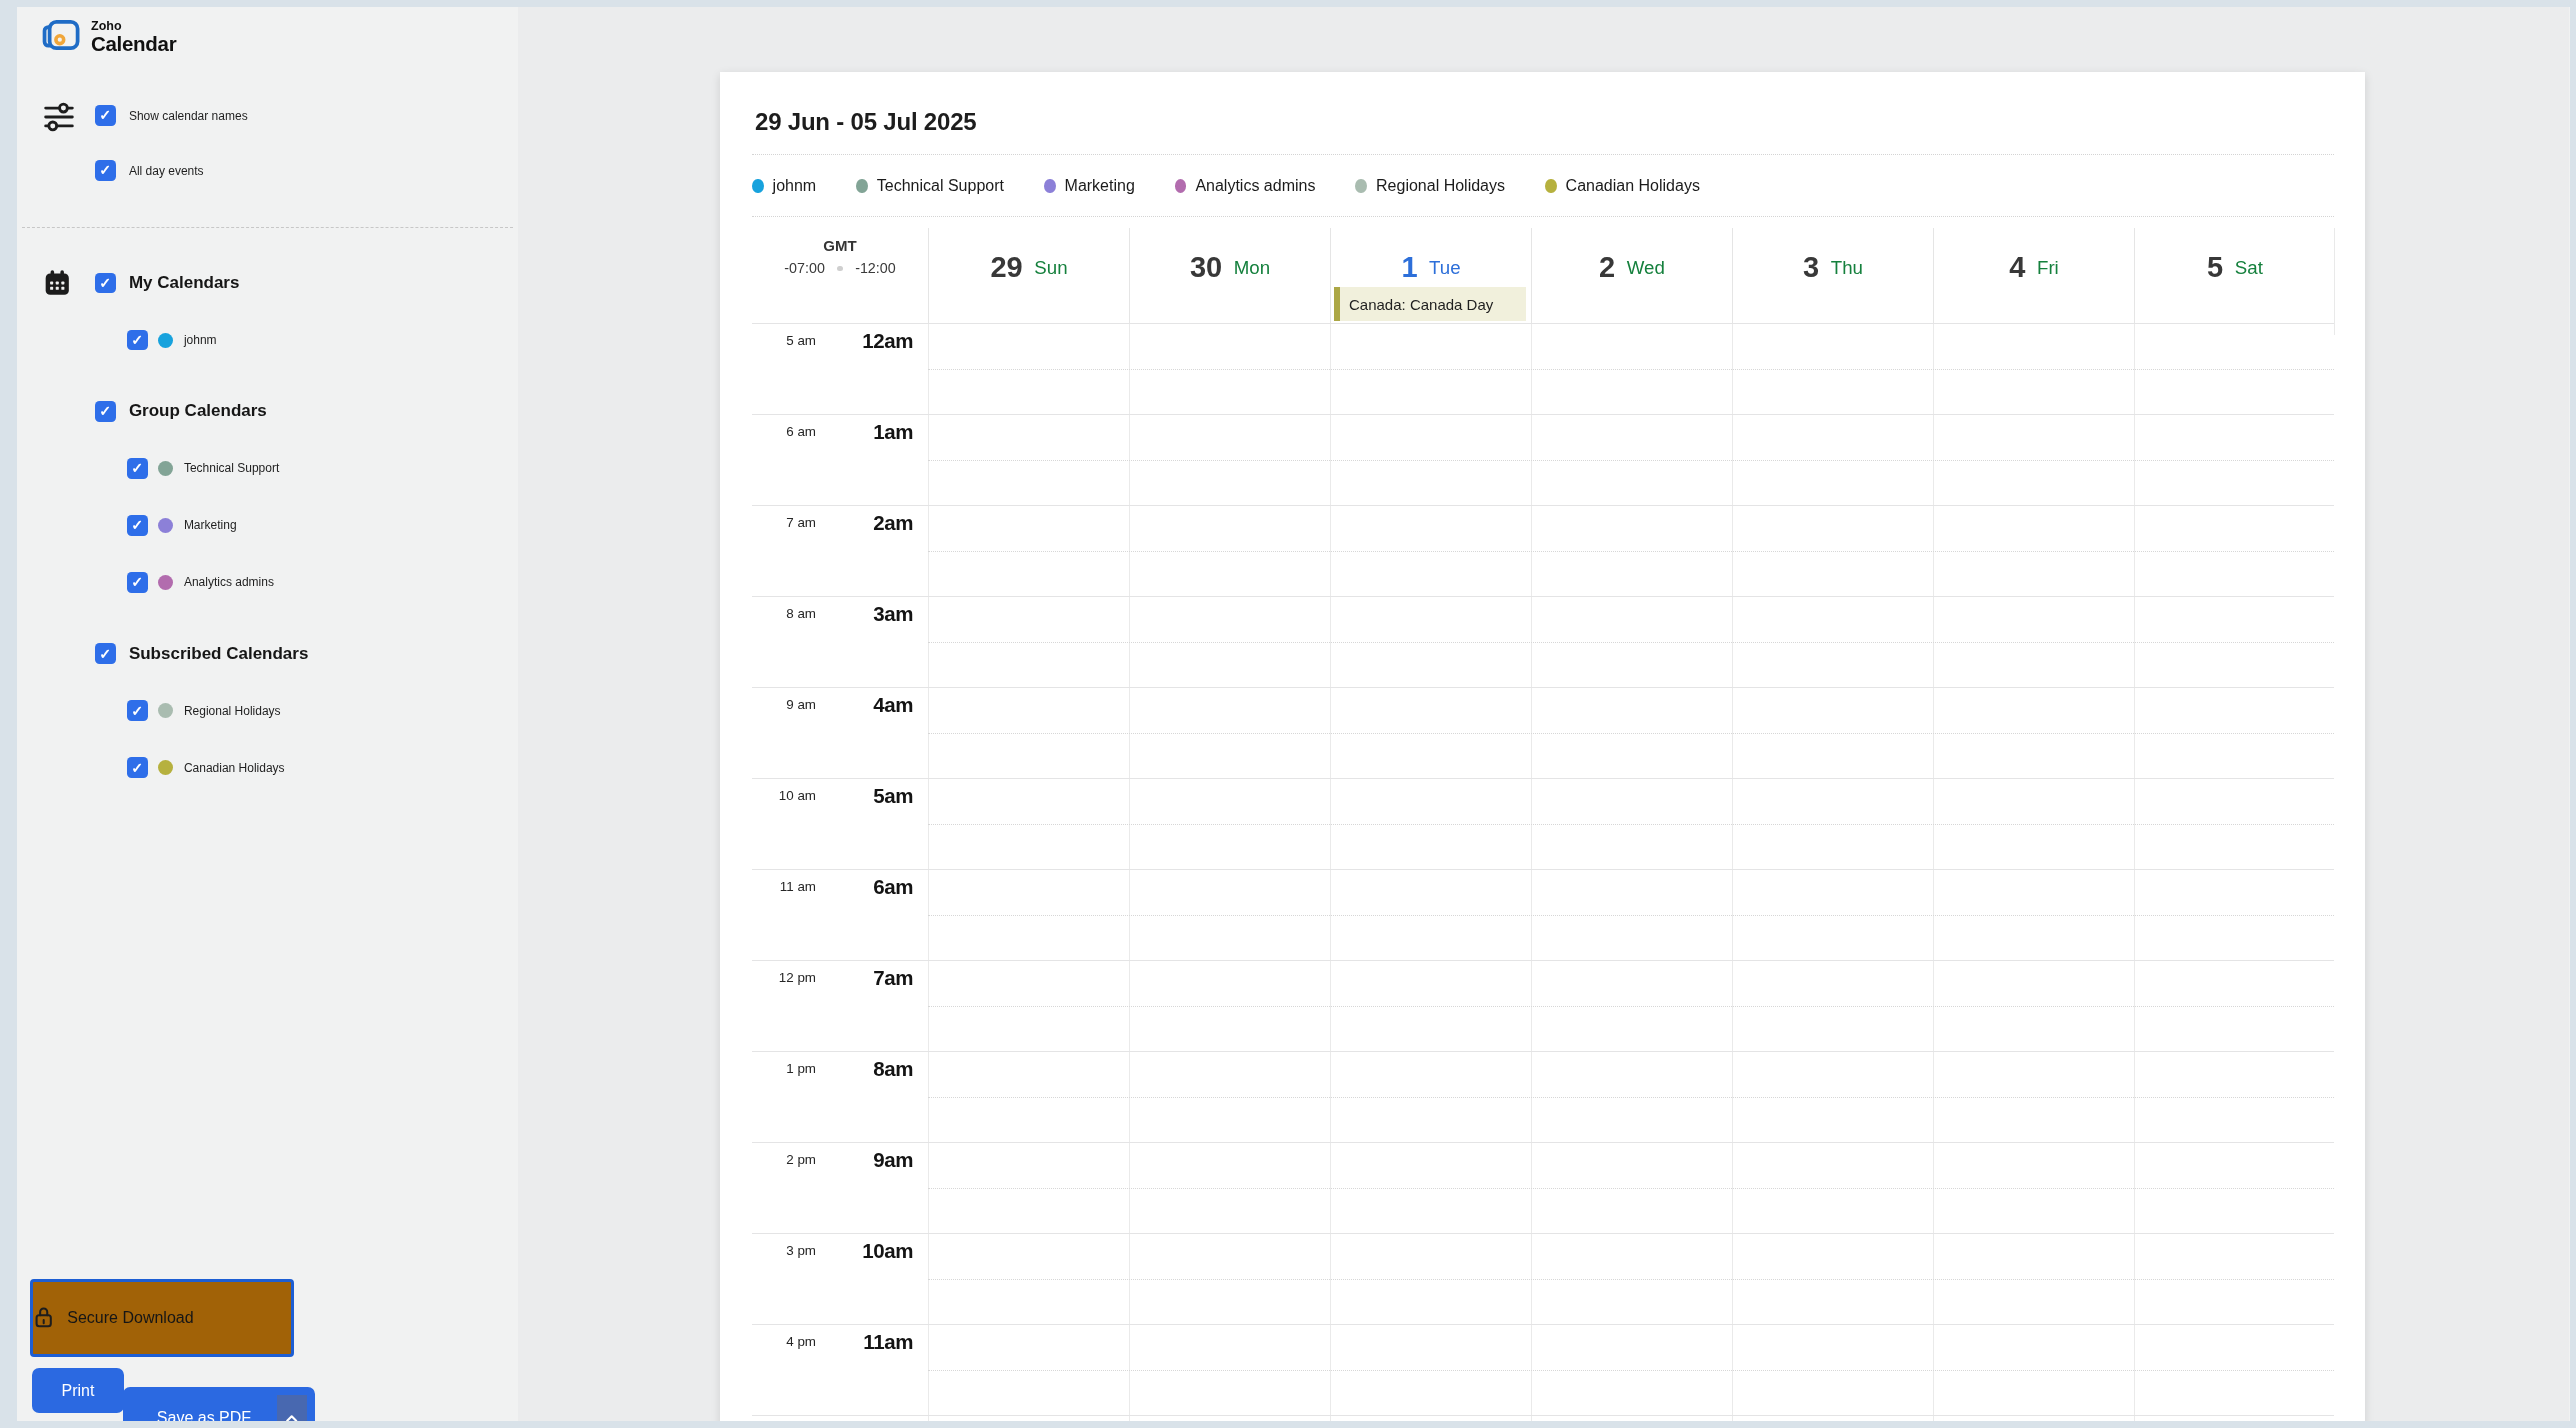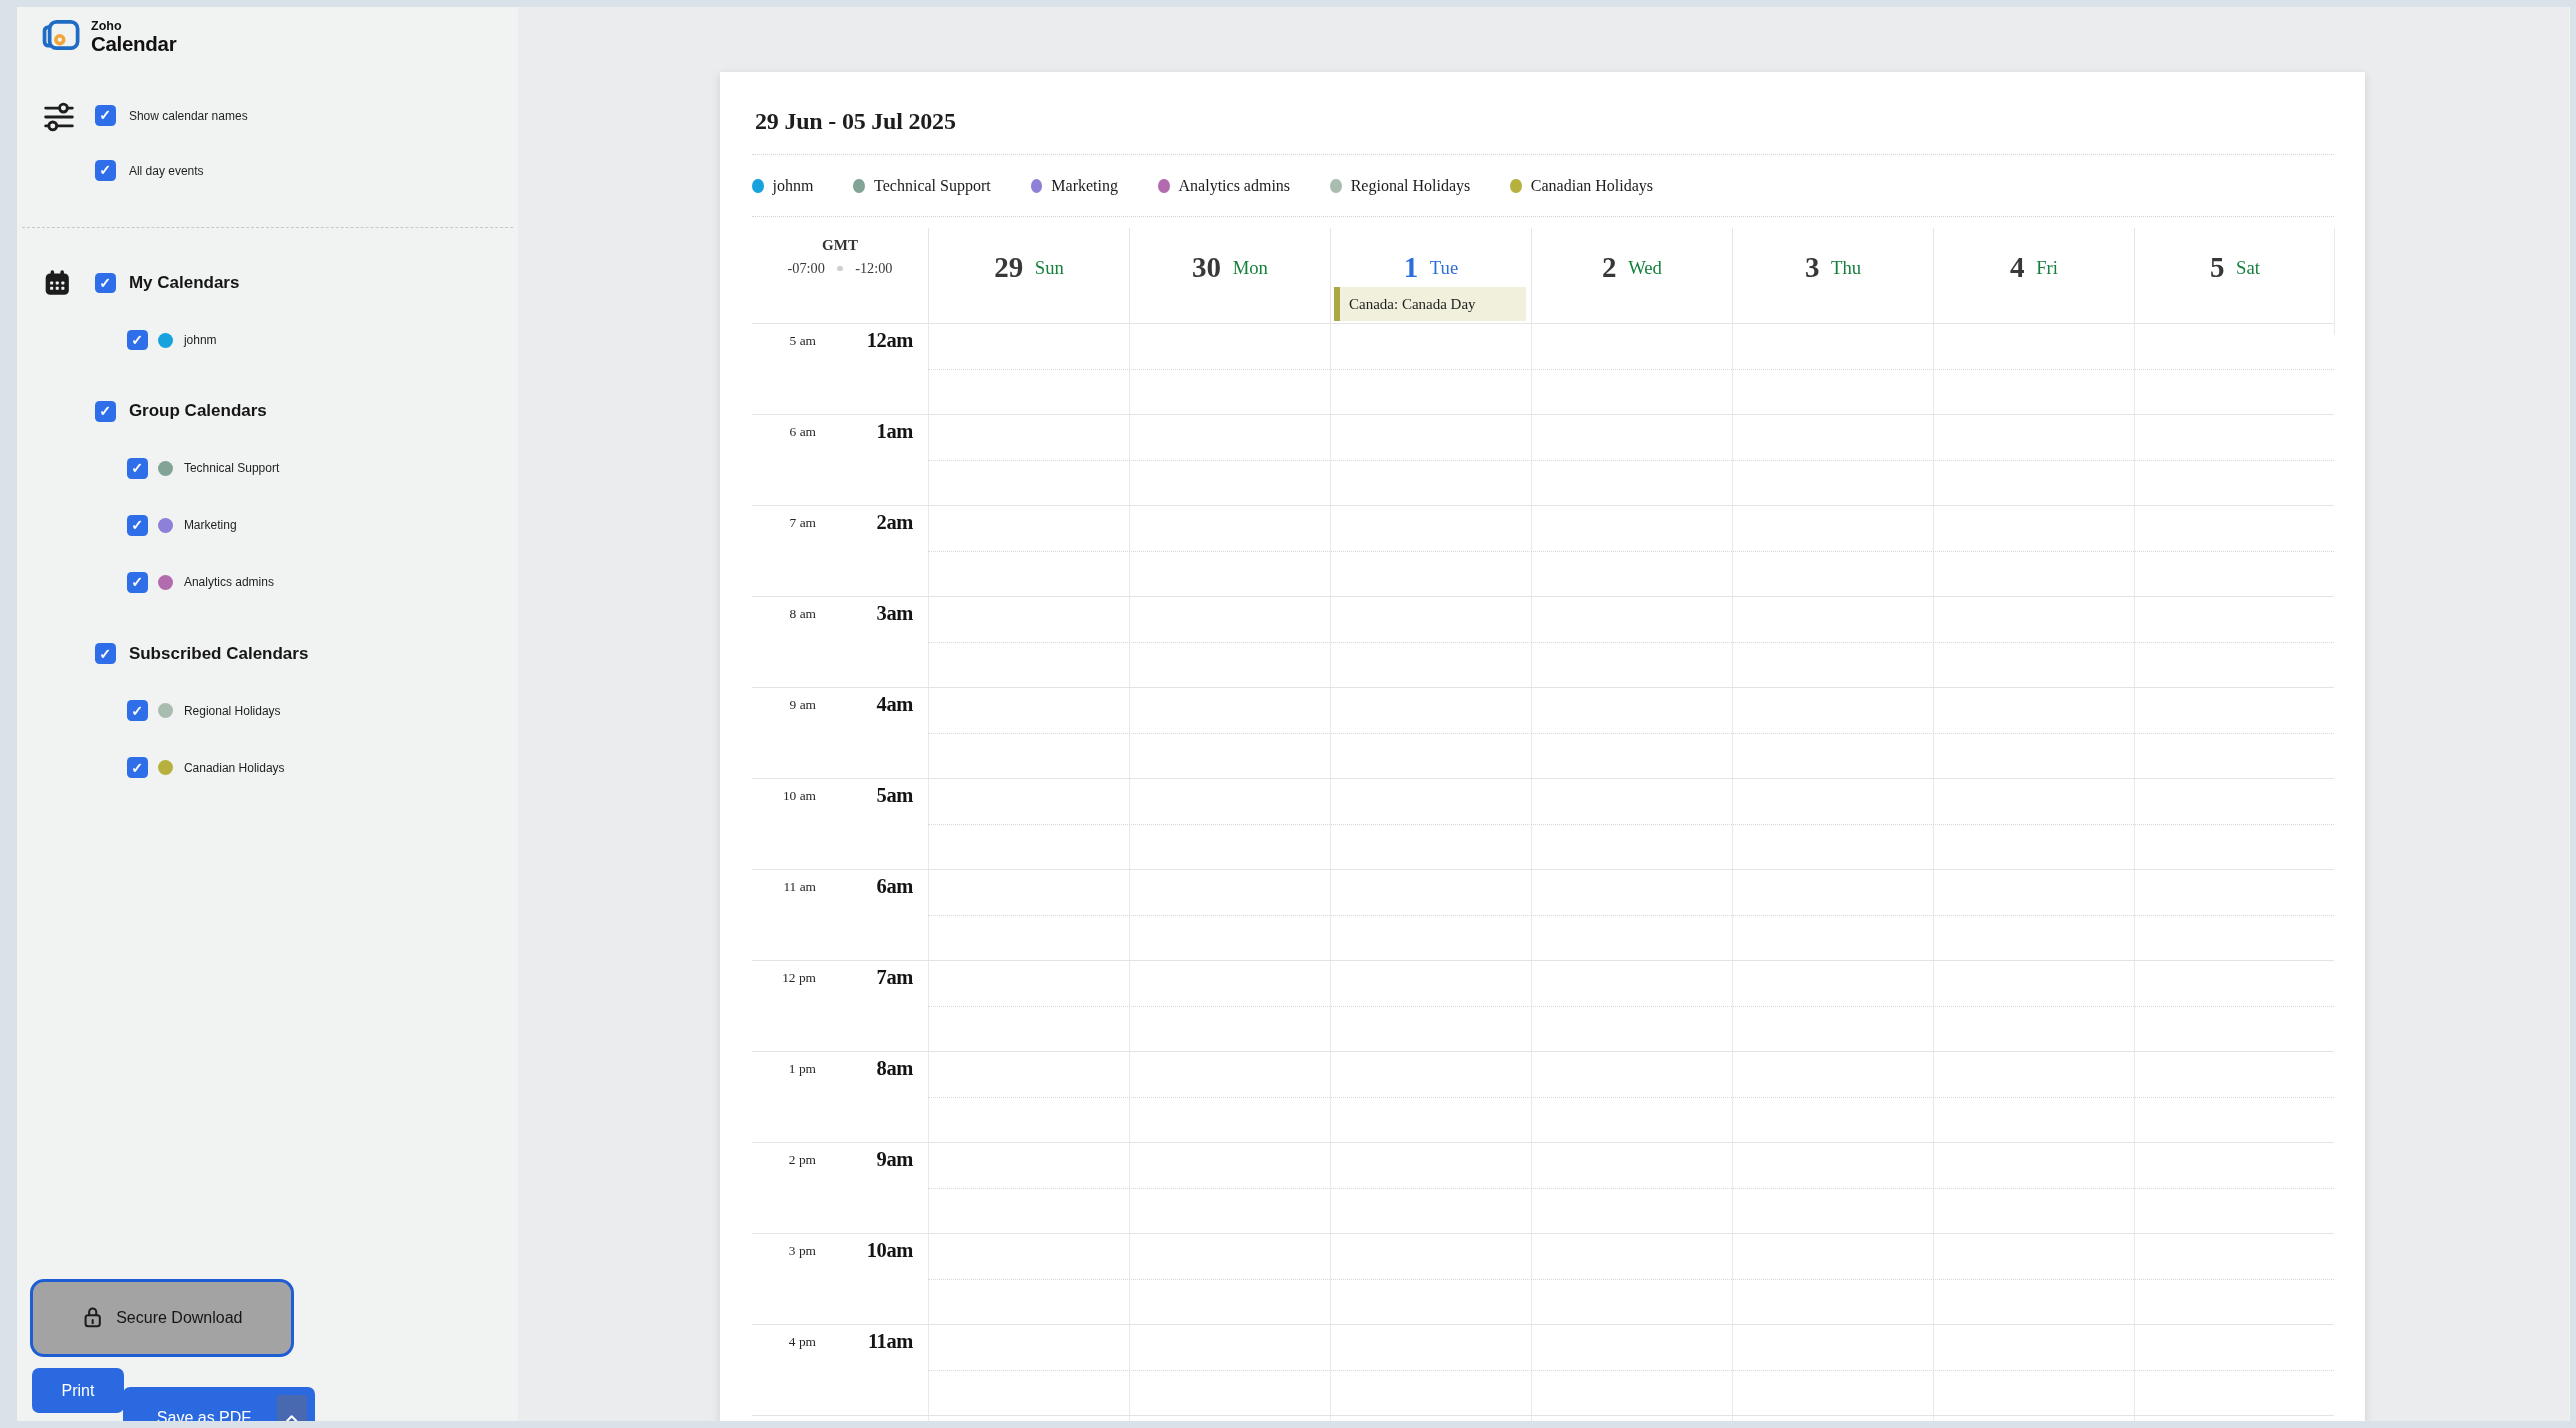--- a/index.html
+++ b/index.html
@@ -32,32 +32,32 @@
   .side-label.bold{font-size:17px;font-weight:700;color:#161616;}
   .checkbox{width:20.5px;height:20.5px;border-radius:4.5px;background:#2e6ee9;flex:0 0 auto;
     display:flex;align-items:center;justify-content:center;color:#fff;font-size:14.3px;font-weight:700;line-height:1;}
   .cal-dot{width:15px;height:15px;border-radius:50%;flex:0 0 auto;}
   .abs-icon{position:absolute;left:26px;}
   .filter-icon{top:94px;}
   .calendar-icon-slot{top:262px;}
   
   .secure-btn{
     position:absolute;left:13.4px;top:1272px;width:264px;height:78px;box-sizing:border-box;
-    background:#a3a3a3;border:3.6px solid #1d5ed3;border-radius:14px;
-    display:flex;align-items:center;justify-content:center;gap:12.5px;cursor:pointer;
+    background:#a16207;border:3.6px solid #1d5ed3;border-radius:4px;
+    display:flex;align-items:center;gap:12.5px;cursor:pointer;
   }
   .secure-label{font-size:16px;color:#161616;}
   .btn{position:absolute;top:1361px;height:45px;border-radius:7.1px;background:#2b69e1;color:#fff;
     display:flex;align-items:center;justify-content:center;font-size:16px;cursor:pointer;}
   .print-btn{left:15px;width:92px;text-align:center;}
   .saveas-btn{left:106px;width:176px;padding:8px;overflow:hidden;margin-top:19px;}
   .saveas-main{flex:1;height:100%;display:flex;align-items:center;justify-content:center;background:#2b69e1;}
   .saveas-caret{width:30px;height:100%;background:#4868b0;display:flex;align-items:center;justify-content:center;}
   
-  .main{position:absolute;left:501px;top:0;bottom:0;width:2051px;background:#ebeced;overflow:hidden;font-family:Liberation Serif, serif;}
+  .main{position:absolute;left:501px;top:0;bottom:0;width:2051px;background:#ebeced;overflow:hidden;}
   .card{position:absolute;left:202px;top:65px;width:1645px;height:1461px;background:#fff;
     box-shadow:0 1.8px 9px rgba(0,0,0,0.12);}
   .pv-title{position:absolute;left:35px;top:36px;font-size:24px;font-weight:700;color:#1d1d1d;letter-spacing:-0.2px;}
   .dotted-div{position:absolute;left:32px;width:1582px;border-top:0.9px dotted #d4d4d4;height:0;}
   .div1{top:82px;} .div2{top:144px;}
   .legend{position:absolute;left:32px;top:89px;height:50px;display:flex;align-items:center;gap:40px;}
   .legend-item{display:flex;align-items:center;gap:9px;}
   .legend-dot{width:11.6px;height:14.3px;border-radius:50%;}
   .legend-label{font-size:16px;color:#1b1b1b;}
   

